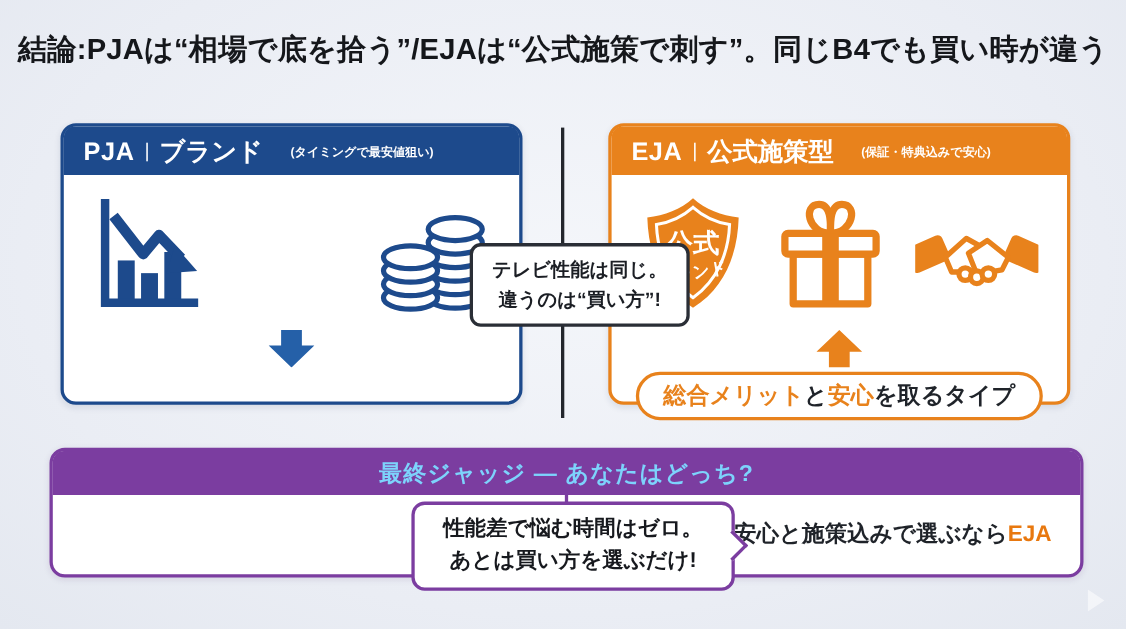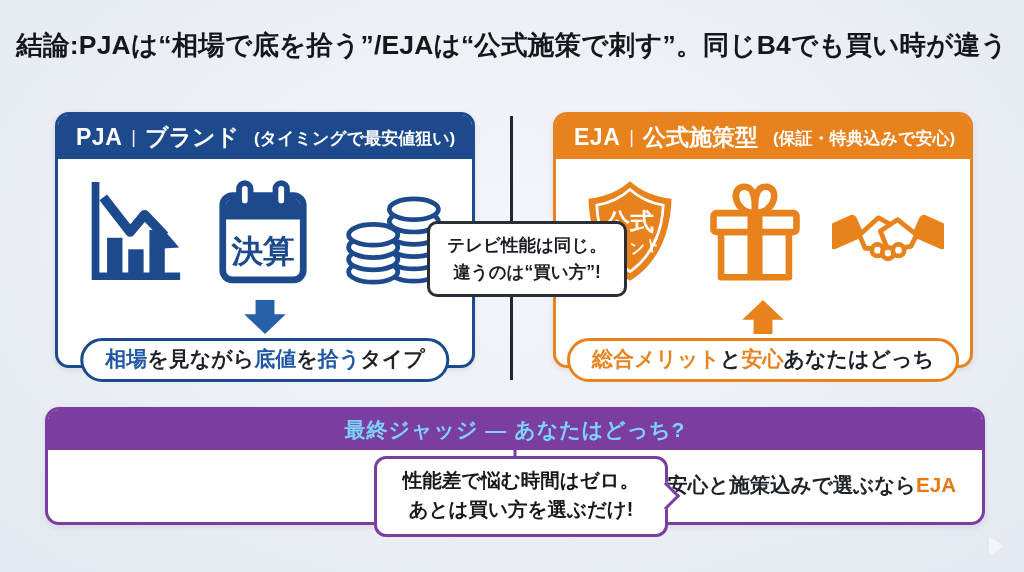--- a/index.html
+++ b/index.html
@@ -16,21 +16,21 @@
     border-radius:14px;box-shadow:0 2px 6px rgba(20,40,80,.10);}
   .panel.pja{left:55px;border:3px solid var(--blue);}
   .panel.eja{left:553px;border:3px solid var(--orange);}
   .panel-header{height:44px;border-radius:10px 10px 0 0;display:flex;align-items:center;
     padding:0 18px;color:#fff;white-space:nowrap;}
   .pja .panel-header{background:var(--blue);}
   .eja .panel-header{background:var(--orange);}
   .ph-code{font-size:23px;font-weight:800;letter-spacing:.5px;}
   .ph-sep{font-size:18px;margin:0 9px;font-weight:400;opacity:.95;}
   .ph-type{font-size:23px;font-weight:800;}
-  .ph-note{font-size:17px;font-weight:700;margin-left:15px;padding-top:2px;}
+  .ph-note{font-size:11px;font-weight:700;margin-left:25px;padding-top:2px;}
   .icons-row{display:flex;justify-content:space-between;align-items:flex-end;
     padding:20px 26px 0;height:112px;}
   .flow-arrow{display:block;margin:9px auto 0;}
   .type-pill{position:absolute;left:50%;bottom:-17px;transform:translateX(-50%);
     background:#fff;border-radius:999px;padding:4px 22px 6px;white-space:nowrap;
     font-size:21px;font-weight:800;color:var(--ink);}
   .pja .type-pill{border:3px solid var(--blue);}
   .eja .type-pill{border:3px solid var(--orange);}
   .seg{color:var(--ink);} .seg.acc-b{color:var(--blue-acc);} .seg.acc-o{color:var(--orange);}
   
@@ -80,29 +80,20 @@
         <svg width="100" height="110" viewBox="0 0 104 112">
           <rect x="24" y="62" width="16" height="40" fill="#1d4a8c"></rect>
           <rect x="46" y="74" width="16" height="28" fill="#1d4a8c"></rect>
           <rect x="68" y="54" width="16" height="48" fill="#1d4a8c"></rect>
           <path d="M12,4 V102 H100" fill="none" stroke="#1d4a8c" stroke-width="8"></path>
           <path d="M20,20 L48,56 L63,38 L84,60" fill="none" stroke="#1d4a8c" stroke-width="10" stroke-linejoin="round"></path>
           <polygon points="78,48 99,72 70,74" fill="#1d4a8c"></polygon>
         </svg>
       </span>
       <span>
-        <svg width="92" height="110" viewBox="0 0 96 108">
-          <rect x="6" y="16" width="84" height="88" rx="10" fill="#fff" stroke="#1d4a8c" stroke-width="7"></rect>
-          <path d="M9,27 a8,8 0 0 1 8,-8 h62 a8,8 0 0 1 8,8 v14 h-78 z" fill="#1d4a8c"></path>
-          <rect x="23" y="3" width="12" height="24" rx="6" fill="#fff" stroke="#1d4a8c" stroke-width="6"></rect>
-          <rect x="61" y="3" width="12" height="24" rx="6" fill="#fff" stroke="#1d4a8c" stroke-width="6"></rect>
-          <text x="48" y="85" text-anchor="middle" font-size="33" fill="#1d4a8c">決算</text>
-        </svg>
-      </span>
-      <span>
         <svg width="104" height="110" viewBox="0 0 110 112">
           <g fill="#fff" stroke="#1d4a8c" stroke-width="5">
             <ellipse cx="76" cy="97" rx="26" ry="11"></ellipse>
               <ellipse cx="76" cy="84" rx="26" ry="11"></ellipse>
             <ellipse cx="76" cy="71" rx="26" ry="11"></ellipse>
               <ellipse cx="76" cy="58" rx="26" ry="11"></ellipse>
             <ellipse cx="76" cy="45" rx="26" ry="11"></ellipse>
               <ellipse cx="76" cy="32" rx="26" ry="11"></ellipse>
             <ellipse cx="33" cy="98" rx="26" ry="11"></ellipse>
               <ellipse cx="33" cy="85" rx="26" ry="11"></ellipse>
@@ -110,23 +101,20 @@
               <ellipse cx="33" cy="59" rx="26" ry="11"></ellipse>
           </g>
         </svg>
       </span>
     </div>
     <span class="flow-arrow" style="width:42px;margin-left:auto;margin-right:auto;">
       <svg width="42" height="34" viewBox="0 0 44 36" style="display:block;margin:0 auto;">
         <polygon points="12,0 32,0 32,15 44,15 22,36 0,15 12,15" fill="#2560a8"></polygon>
       </svg>
     </span>
-    <div class="type-pill">
-      <span class="seg acc-b">相場</span><span class="seg">を見ながら</span><span class="seg acc-b">底値</span><span class="seg">を</span><span class="seg acc-b">拾う</span><span class="seg">タイプ</span>
-    </div>
   </div>
 
   <div class="divider-v"></div>
   <div class="bubble-top">
     <div>テレビ性能は同じ。</div>
     <div>違うのは“買い方”!</div>
   </div>
 
   <div class="panel eja">
     <div class="panel-header">
@@ -168,21 +156,21 @@
           </g>
         </svg>
       </span>
     </div>
     <span class="flow-arrow" style="width:42px;margin-left:auto;margin-right:auto;">
       <svg width="42" height="34" viewBox="0 0 44 36" style="display:block;margin:0 auto;">
         <polygon points="22,0 44,21 32,21 32,36 12,36 12,21 0,21" fill="#e8821c"></polygon>
       </svg>
     </span>
     <div class="type-pill">
-      <span class="seg acc-o">総合メリット</span><span class="seg">と</span><span class="seg acc-o">安心</span><span class="seg">あなたはどっち</span>
+      <span class="seg acc-o">総合メリット</span><span class="seg">と</span><span class="seg acc-o">安心</span><span class="seg">を取るタイプ</span>
     </div>
   </div>
 
   <div class="judge-card">
     <div class="judge-header">最終ジャッジ ― あなたはどっち?</div>
     <div class="judge-body">
       <div class="judge-divider"></div>
       <div class="check-row right">
         <span>
           <svg width="31" height="30" viewBox="0 0 36 34">

